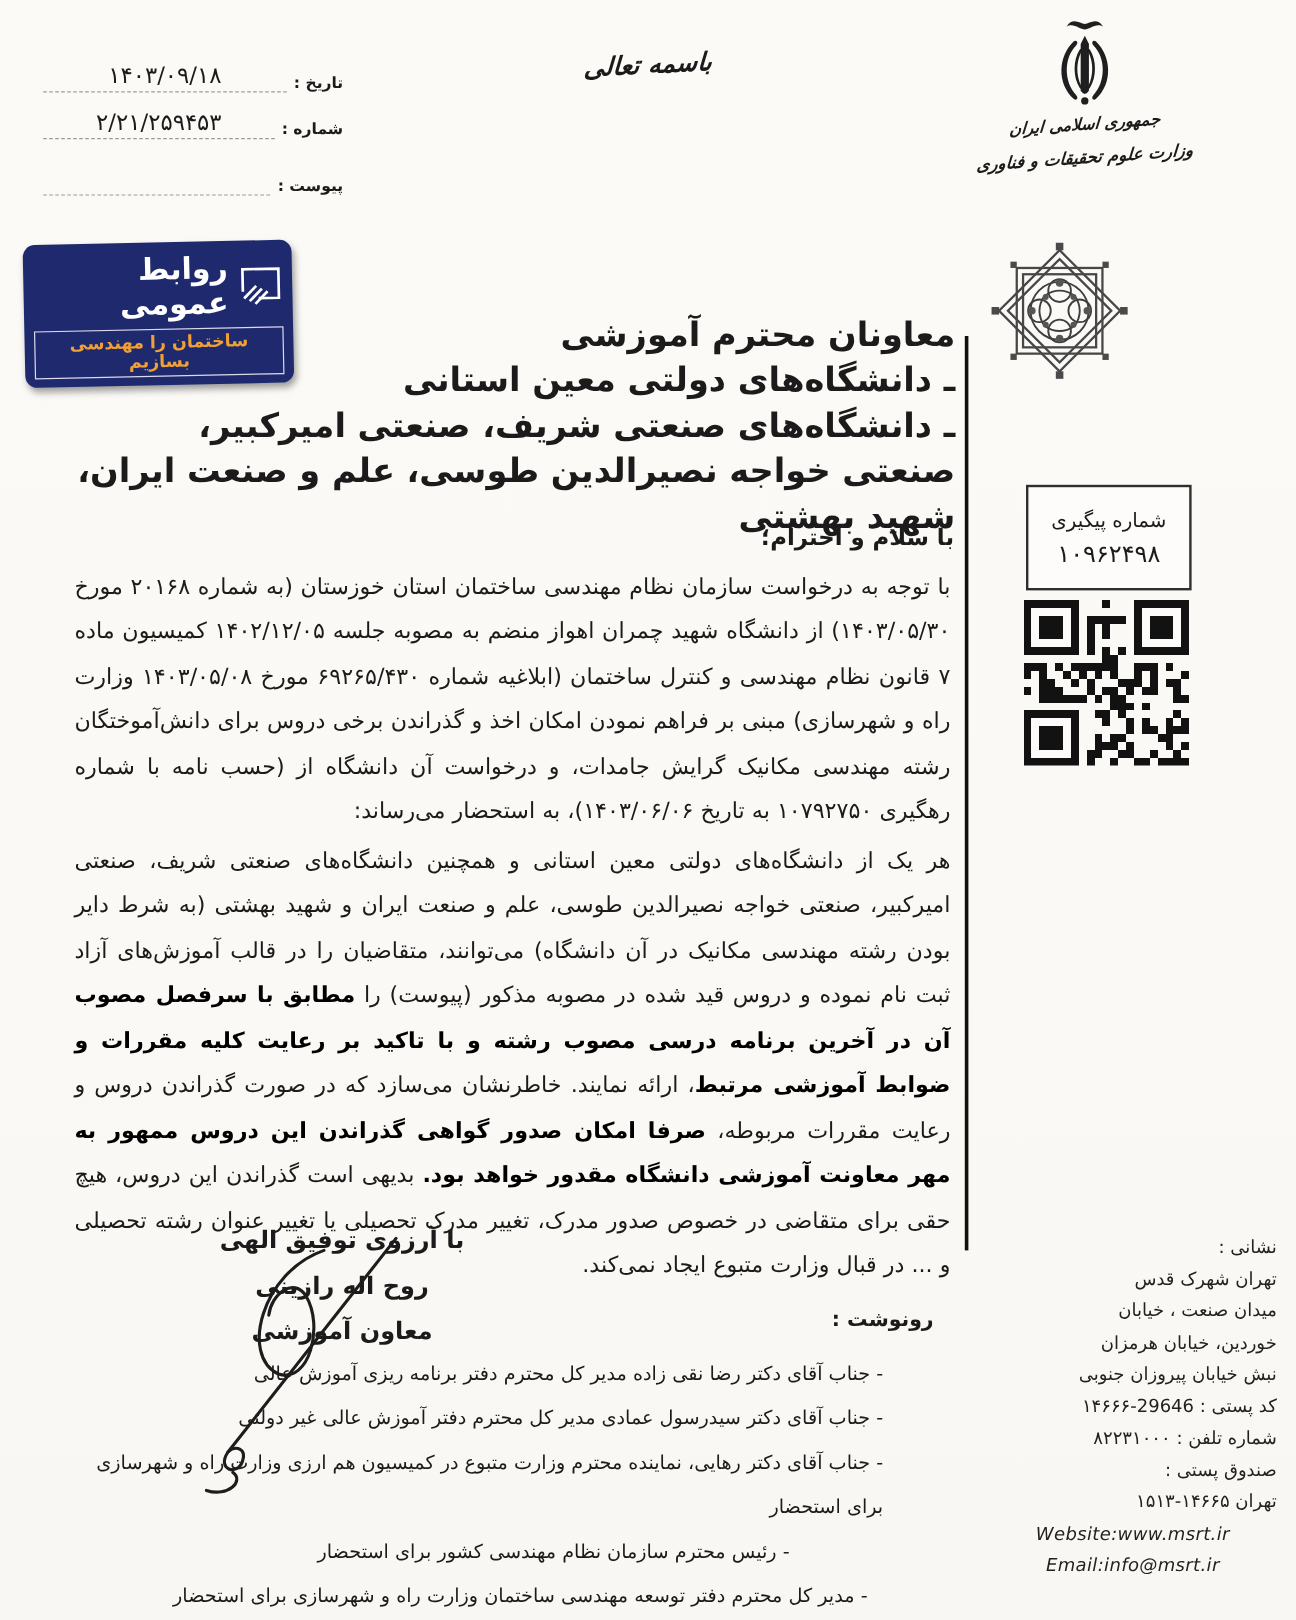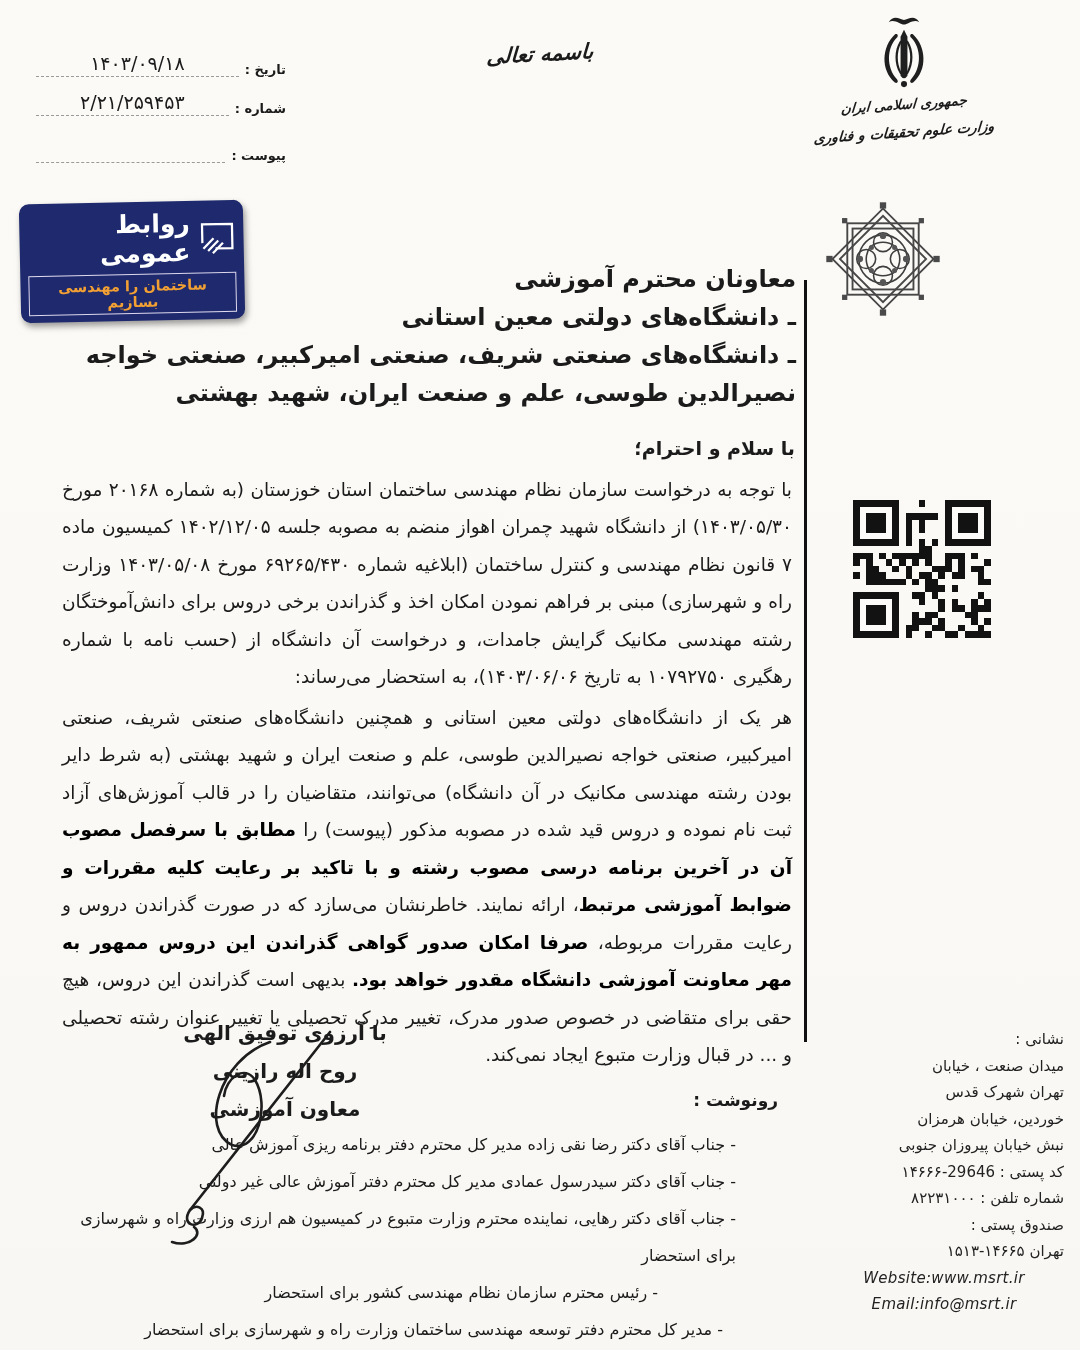--- a/index.html
+++ b/index.html
@@ -27,21 +27,21 @@
   .badge{position:absolute;left:20px;top:202px;width:208px;background:#1e2a6d;border-radius:10px;
     transform:rotate(-1.2deg);box-shadow:2px 4px 6px rgba(0,0,0,.38);padding:8px 8px 7px 8px;direction:rtl;}
   .badge-top{display:flex;align-items:center;justify-content:center;gap:8px;}
   .badge-title{color:#ffffff;font-weight:bold;font-size:25px;letter-spacing:0;}
   .badge-sub{margin-top:6px;border:1.5px solid #ded9ee;padding:3px 4px;text-align:center;
     color:#f2a033;font-weight:bold;font-size:14.5px;letter-spacing:1px;}
   
   .ornament{position:absolute;left:808px;top:196px;}
   
   .recipient{position:absolute;left:62px;top:260px;width:734px;direction:rtl;
-    font-weight:bold;font-size:24px;line-height:38px;}
+    font-weight:bold;font-size:28px;line-height:38px;}
   
   .vrule{position:absolute;left:804px;top:280px;width:3px;height:762px;background:#101010;}
   
   .track{position:absolute;left:855px;top:404px;width:134px;height:84px;border:2px solid #2e2e2e;
     direction:rtl;text-align:center;display:flex;flex-direction:column;justify-content:center;background:#fdfcfa;}
   .track-label{font-size:16.5px;}
   .track-value{font-size:20px;letter-spacing:2px;margin-top:6px;direction:ltr;}
   .qr{position:absolute;left:853px;top:500px;width:138px;height:138px;}
   
   .bodytext{position:absolute;left:59px;top:430px;width:736px;direction:rtl;text-align:justify;
@@ -158,20 +158,24 @@
   </div>
 
   <div class="recipient">
     <div>معاونان محترم آموزشی</div>
     <div>ـ دانشگاه‌های دولتی معین استانی</div>
     <div>ـ دانشگاه‌های صنعتی شریف، صنعتی امیرکبیر، صنعتی خواجه نصیرالدین طوسی، علم و صنعت ایران، شهید بهشتی</div>
   </div>
 
   <div class="vrule"></div>
 
+  <div class="track">
+    <div class="track-label">شماره پیگیری</div>
+    <div class="track-value">۱۰۹۶۲۴۹۸</div>
+  </div>
 
   <div class="qr">
     <svg id="qr-svg" width="138" height="138" viewBox="0 0 21 21" style="shape-rendering:crispEdges">
         <rect x="0" y="0" width="7" height="7" fill="#121212"></rect>
         <rect x="1" y="1" width="5" height="5" fill="#fcfbf9"></rect>
         <rect x="2" y="2" width="3" height="3" fill="#121212"></rect>
         <rect x="14" y="0" width="7" height="7" fill="#121212"></rect>
         <rect x="15" y="1" width="5" height="5" fill="#fcfbf9"></rect>
         <rect x="16" y="2" width="3" height="3" fill="#121212"></rect>
         <rect x="0" y="14" width="7" height="7" fill="#121212"></rect>
@@ -320,22 +324,22 @@
     <g stroke="#1d1d1d" stroke-width="2.6" fill="none" stroke-linecap="round">
       <path d="M112,14 C60,32 42,102 74,117 C100,125 112,77 97,52 C87,36 68,50 66,68"></path>
       <path d="M172,4 L32,182"></path>
       <path d="M32,182 C22,197 40,202 44,190 C48,179 38,176 32,182"></path>
       <path d="M14,214 C32,220 46,206 36,199"></path>
     </g>
   </svg>
 
   <div class="contact">
     <div>نشانی :</div>
+    <div>تهران شهرک قدس</div>
     <div>میدان صنعت ، خیابان</div>
-    <div>تهران شهرک قدس</div>
     <div>خوردین، خیابان هرمزان</div>
     <div>نبش خیابان پیروزان جنوبی</div>
     <div><span>کد پستی :</span> <span class="ltrnum">۱۴۶۶۶-29646</span></div>
     <div><span>شماره تلفن :</span> <span class="ltrnum">۸۲۲۳۱۰۰۰</span></div>
     <div>صندوق پستی :</div>
     <div><span>تهران</span> <span class="ltrnum">۱۵۱۳-۱۴۶۶۵</span></div>
     <div class="weblines">Website:www.msrt.ir</div>
     <div class="weblines">Email:info@msrt.ir</div>
   </div>
 

